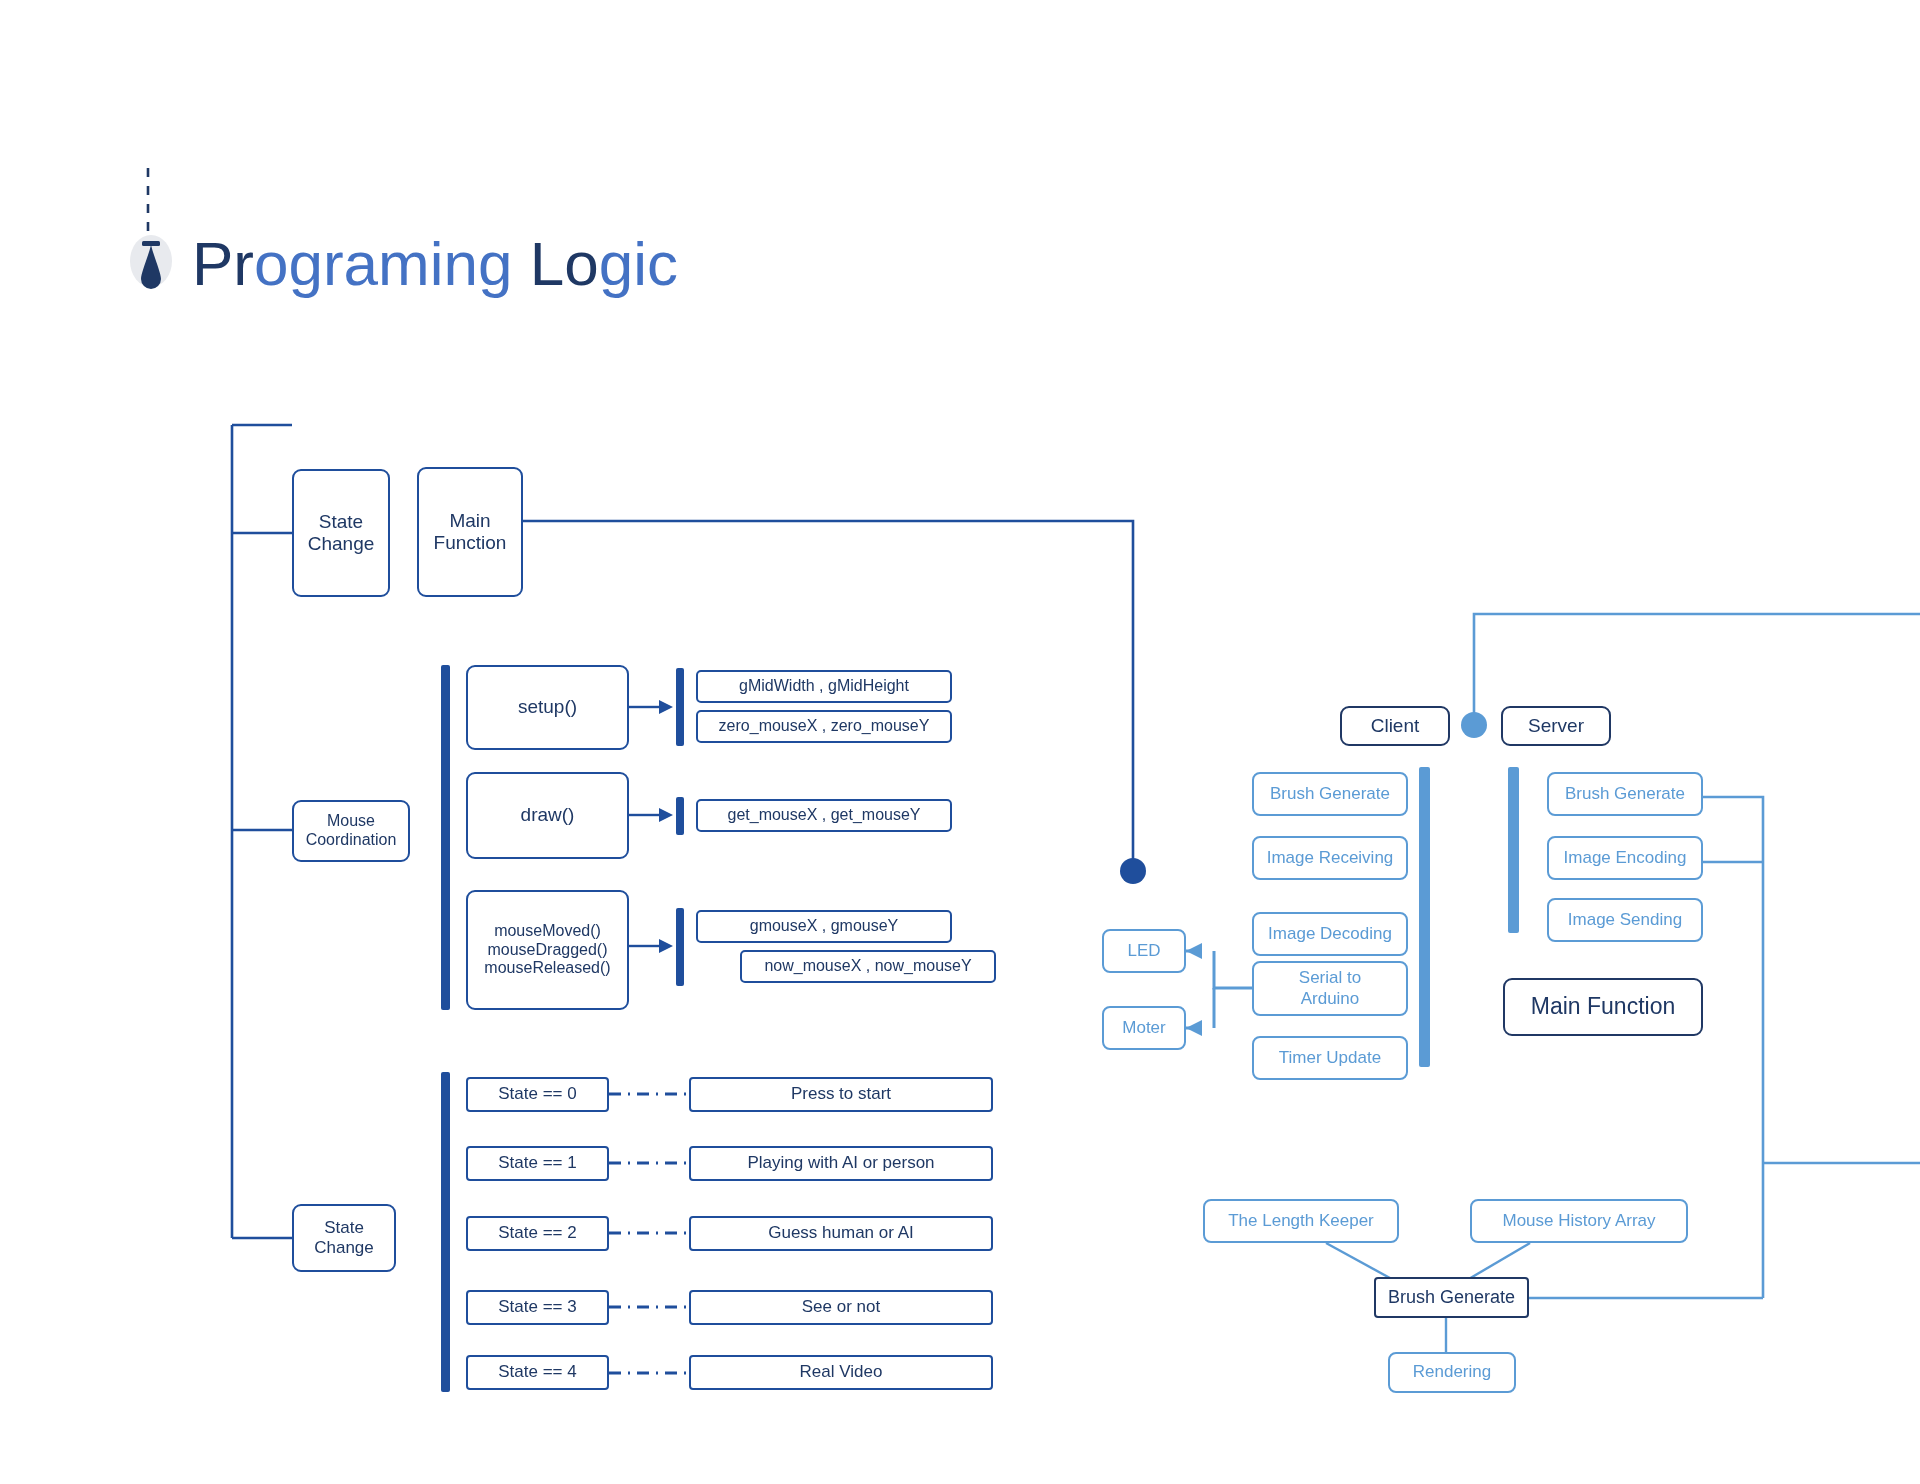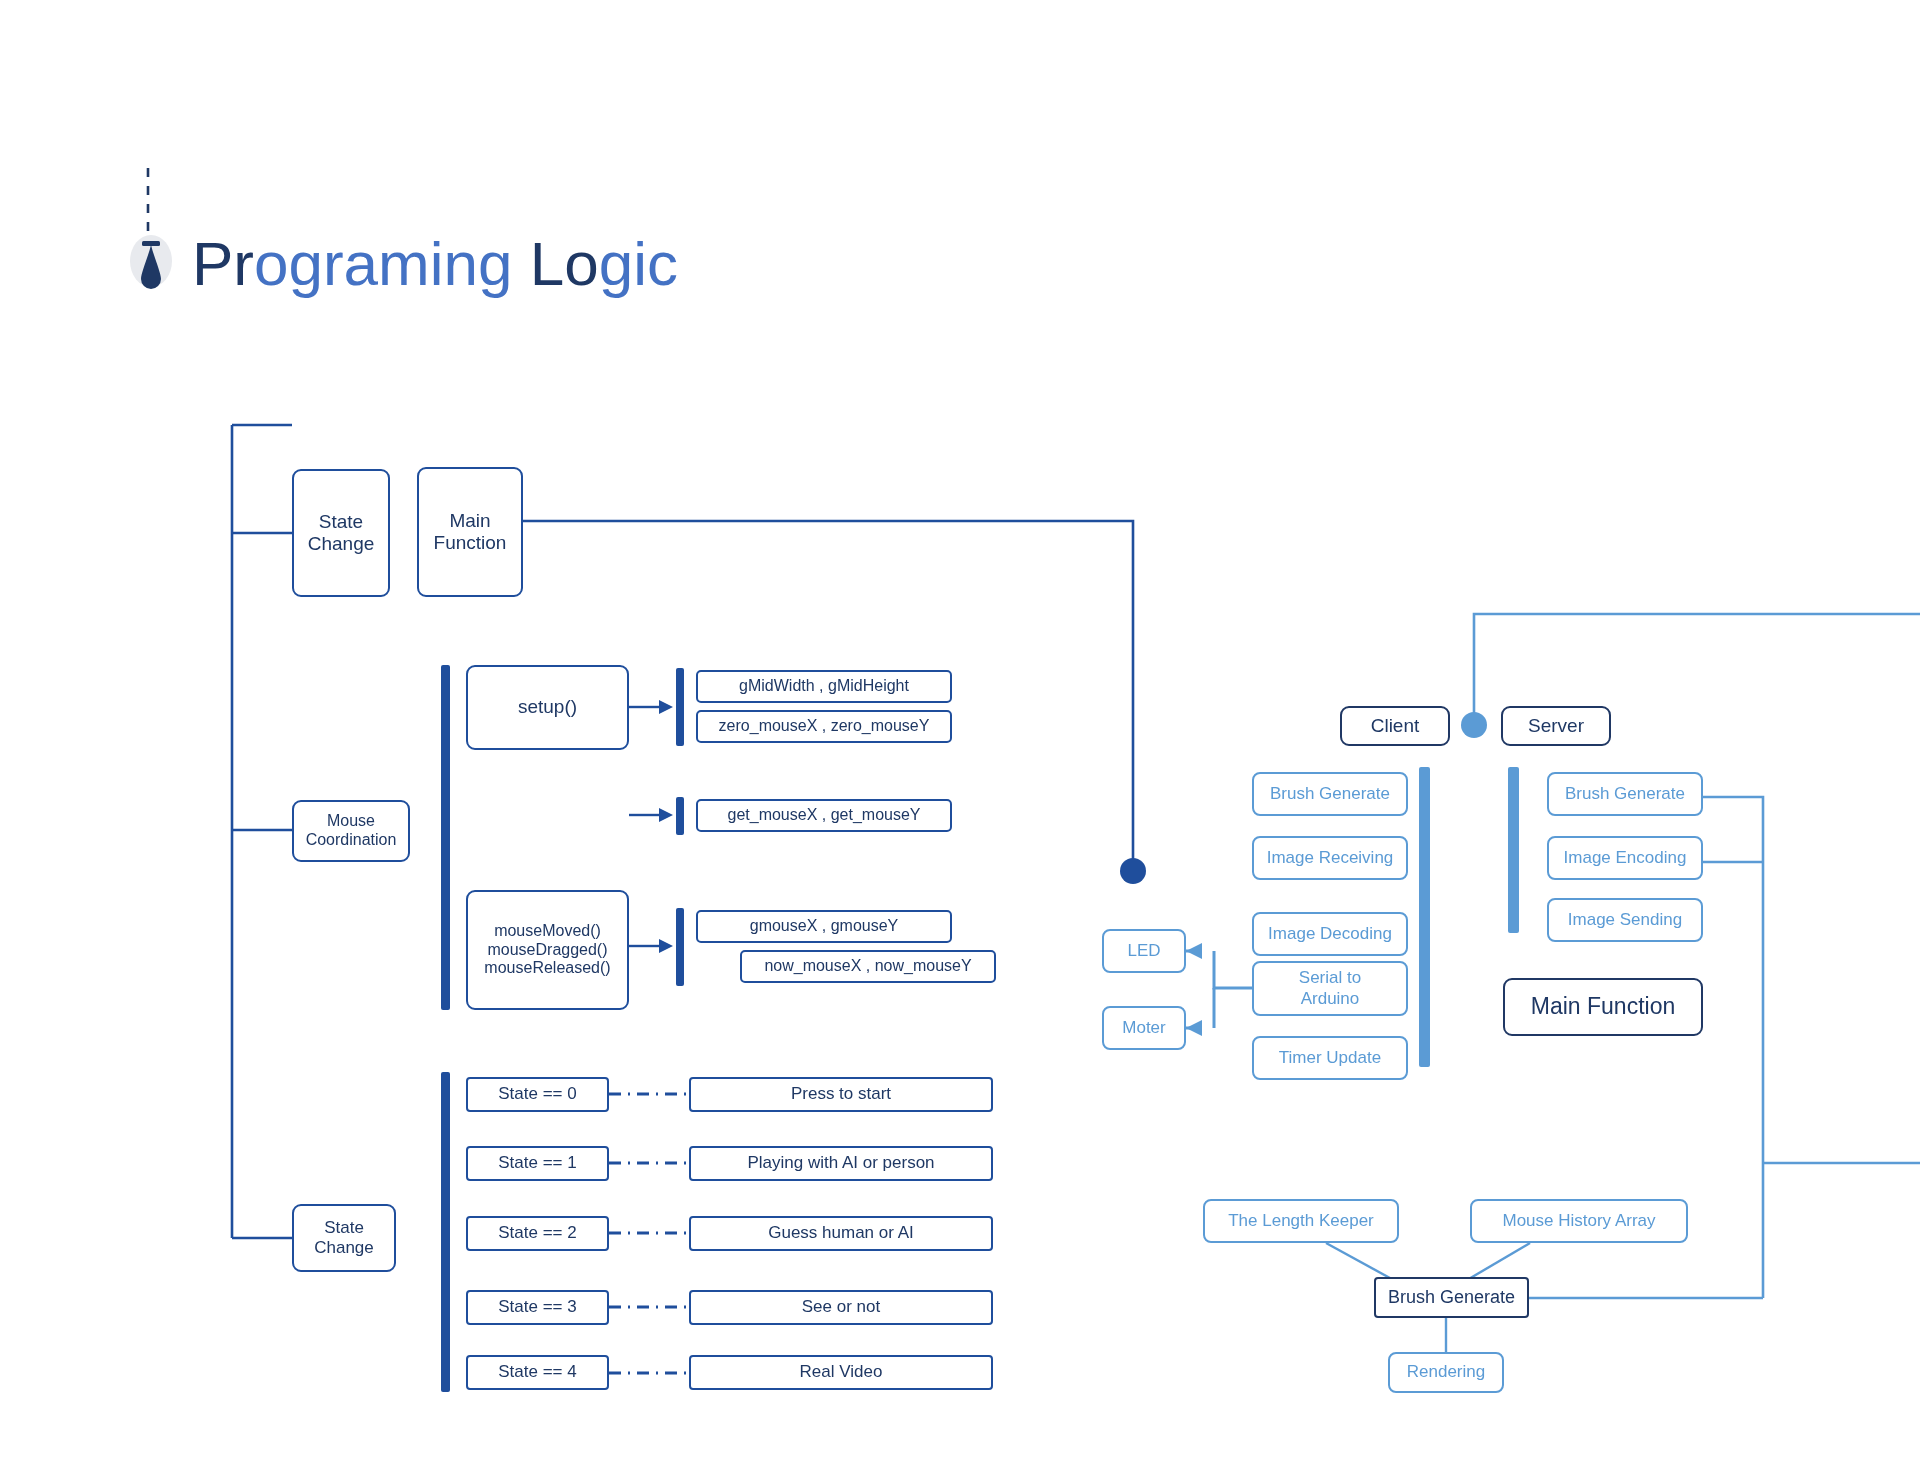--- a/index.html
+++ b/index.html
@@ -125,20 +125,23 @@
     <span>setup()</span>
   </div>
   <div class="bar" style="left:676px;top:668px;width:8px;height:78px;"></div>
   <div class="node tight" style="left:696px;top:670px;width:256px;height:33px;font-size:16px;">
     <span>gMidWidth , gMidHeight</span>
   </div>
   <div class="node tight" style="left:696px;top:710px;width:256px;height:33px;font-size:16px;">
     <span>zero_mouseX , zero_mouseY</span>
   </div>
 
+  <div class="node" style="left:466px;top:772px;width:163px;height:87px;">
+    <span>draw()</span>
+  </div>
   <div class="bar" style="left:676px;top:797px;width:8px;height:38px;"></div>
   <div class="node tight" style="left:696px;top:799px;width:256px;height:33px;font-size:16px;">
     <span>get_mouseX , get_mouseY</span>
   </div>
 
   <div class="node" style="left:466px;top:890px;width:163px;height:120px;flex-direction:column;font-size:16px;">
     <span>mouseMoved()</span>
     <span>mouseDragged()</span>
     <span>mouseReleased()</span>
   </div>
@@ -239,17 +242,17 @@
 
   <div class="node light" style="left:1203px;top:1199px;width:196px;height:44px;font-size:17px;">
     <span>The Length Keeper</span>
   </div>
   <div class="node light" style="left:1470px;top:1199px;width:218px;height:44px;font-size:17px;">
     <span>Mouse History Array</span>
   </div>
   <div class="node navy2 sq" style="left:1374px;top:1277px;width:155px;height:41px;font-size:18px;">
     <span>Brush Generate</span>
   </div>
-  <div class="node light" style="left:1388px;top:1352px;width:116px;height:41px;font-size:17px;">
+  <div class="node light" style="left:1388px;top:1352px;width:128px;height:41px;font-size:17px;">
     <span>Rendering</span>
   </div>
 
 </div>
 
 </body></html>

